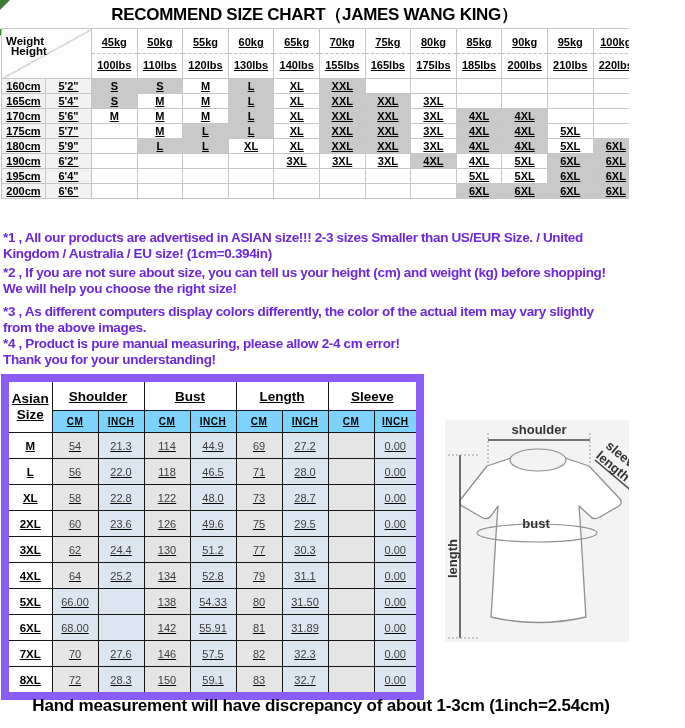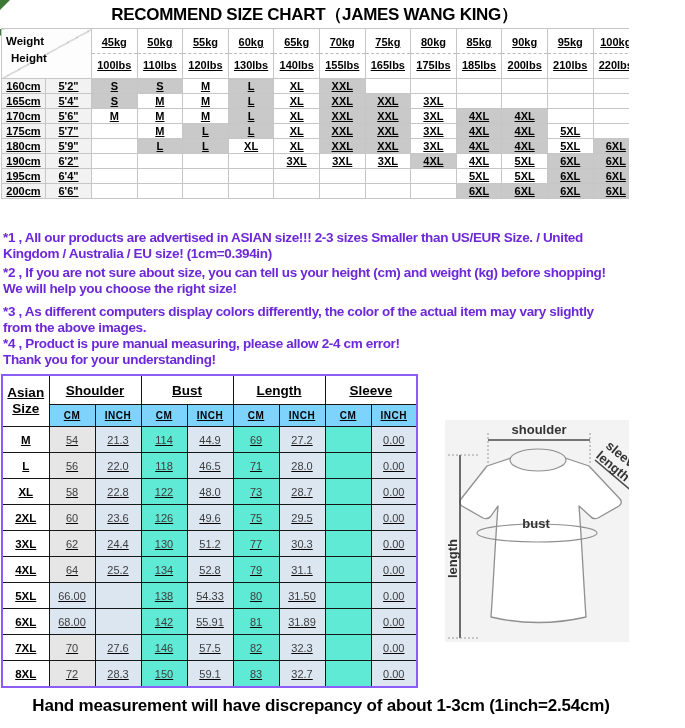--- a/index.html
+++ b/index.html
@@ -19,37 +19,37 @@
                 white-space:nowrap;font-size:11px;font-weight:700;background:#fff;}
   #t1 thead th{height:49px;vertical-align:top;}
   #t1 .kg{height:24px;line-height:27px;}
   #t1 .lbs{height:24px;line-height:23px;border-top:1px dashed #bcbcbc;}
   #t1 tbody th{background:#f2f2f2;height:14px;line-height:14px;}
   #t1 tbody td{height:14px;line-height:14px;}
   #t1 td.hl{background:#c9c9c9;}
   #t1 th.corner{position:relative;background:#fdfdfd;
      background-image:linear-gradient(to bottom right,transparent 49.5%,#b9b9b9 49.5%,#b9b9b9 50.6%,transparent 50.6%);}
   #t1 th.corner .w{position:absolute;top:6px;left:4px;font-size:11.5px;}
-  #t1 th.corner .h{position:absolute;bottom:14px;left:9px;font-size:11.5px;}
+  #t1 th.corner .h{position:absolute;bottom:21px;left:9px;font-size:11.5px;}
 
   
   .notes{position:absolute;left:3px;top:230px;width:680px;color:#6d28d9;
          font-size:13.5px;line-height:16px;font-weight:600;letter-spacing:-0.35px;white-space:nowrap;}
 
   
-  #t2{position:absolute;left:1px;top:374px;width:416px;border:2px solid #8b5cf6;}
+  #t2{position:absolute;left:1px;top:374px;width:416px;border:8px solid #8b5cf6;}
   #t2 th,#t2 td{border:1px solid #161616;text-align:center;padding:0;overflow:hidden;white-space:nowrap;}
   #t2 thead tr.r1 th{height:28px;font-size:13.5px;font-weight:700;background:#fff;}
   #t2 th.corner2{font-size:13px;font-weight:700;line-height:1.2;}
   #t2 thead tr.r2 th{height:21px;font-size:10px;font-weight:700;letter-spacing:0.5px;background:#7dd3fc;}
   #t2 tbody th{height:25px;font-size:11.5px;font-weight:700;background:#fff;}
   #t2 tbody td{height:25px;font-size:11px;color:#3d3d3d;}
   #t2 td.bg-g{background:#e6e6e6;}
   #t2 td.bg-b{background:#dce6f1;}
-  #t2 td.bg-w{background:#5eead4;margin-left:18px;}
+  #t2 td.bg-w{background:#e5e5e5;margin-left:18px;}
 
   
   .diagram{position:absolute;left:445px;top:420px;width:197px;height:222px;background:#f3f3f3;}
   .diagram svg{display:block;}
   .dg-label{font-family:"Liberation Sans", sans-serif;font-size:13px;font-weight:600;fill:#333;}
 
   
   .footer{position:absolute;left:0;top:696px;width:642px;text-align:center;
           font-size:17px;font-weight:700;letter-spacing:-0.2px;}
 </style>

